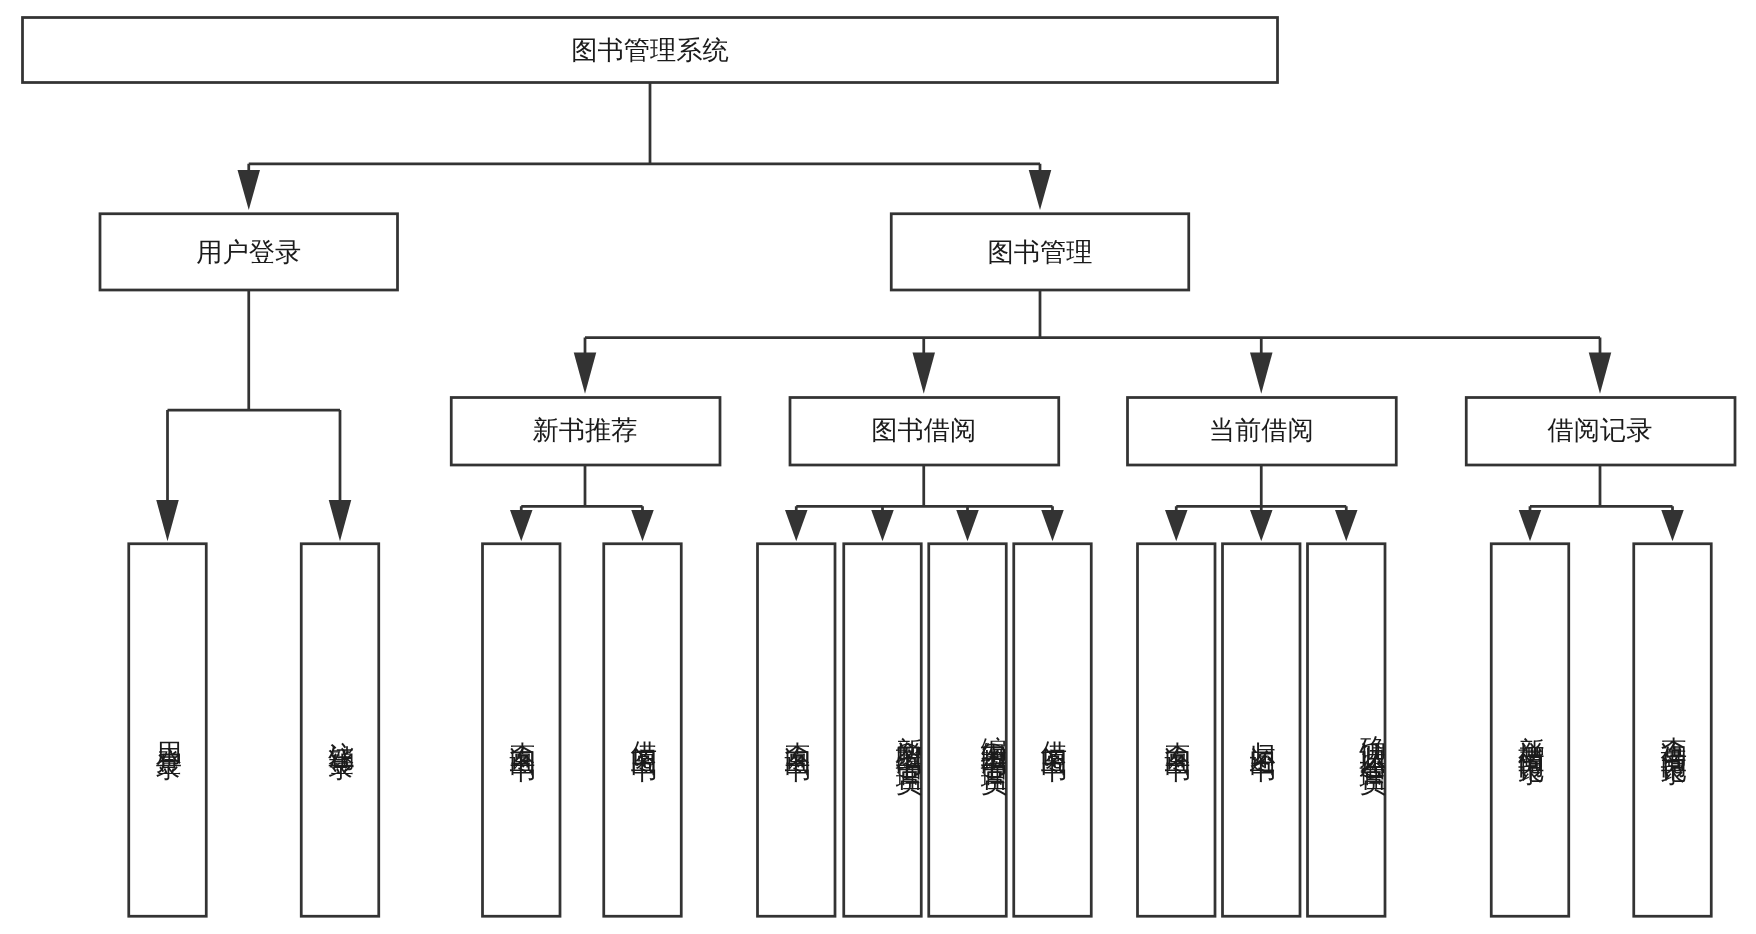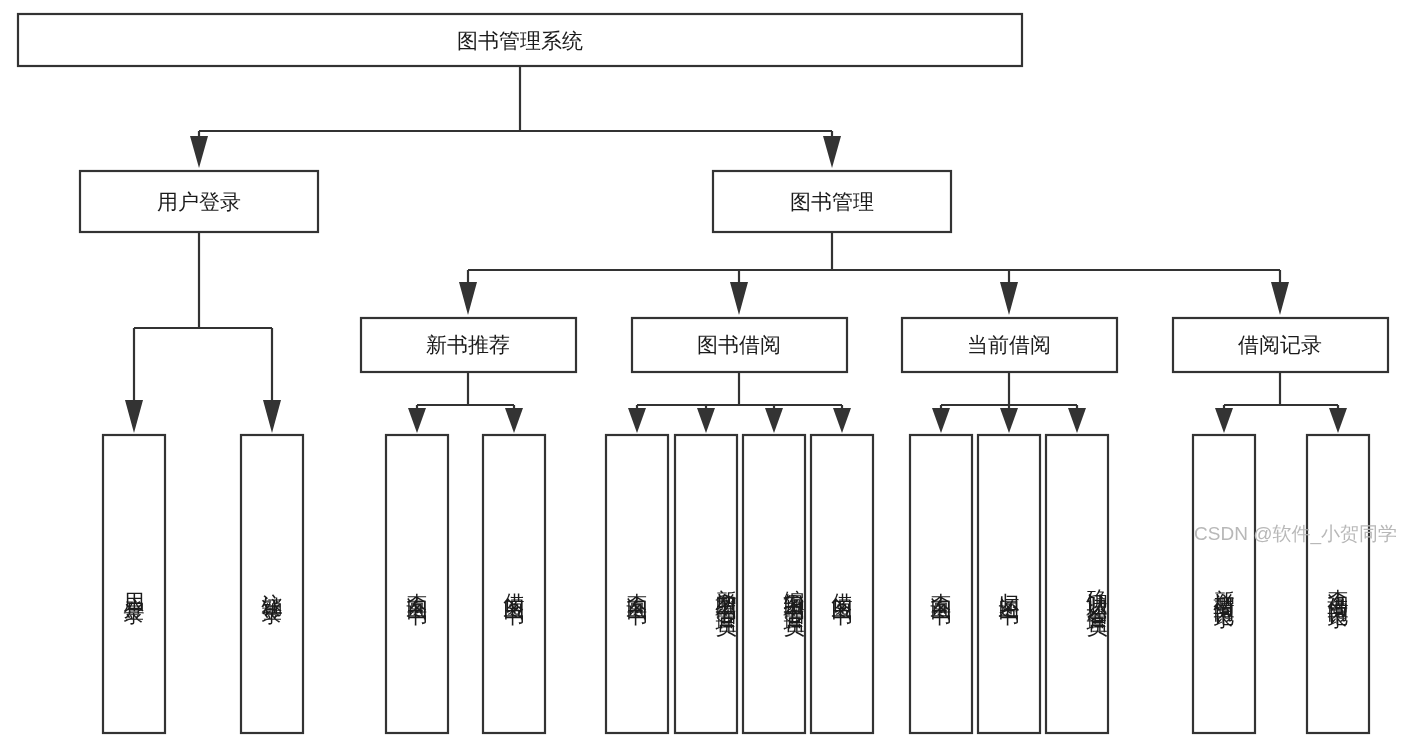--- a/index.html
+++ b/index.html
@@ -209,15 +209,14 @@
   <div class="leaf-label" style="left:743px; top:435px; width:62px; height:298px; align-items:flex-start; padding-top:12px; box-sizing:border-box;">编辑图书（管理员）</div>
   <div class="leaf-label" style="left:811px; top:435px; width:62px; height:298px;">借阅图书</div>
 
   <div class="leaf-label" style="left:910px; top:435px; width:62px; height:298px;">查询图书</div>
   <div class="leaf-label" style="left:978px; top:435px; width:62px; height:298px;">归还图书</div>
   <div class="leaf-label" style="left:1046px; top:435px; width:62px; height:298px; align-items:flex-start; padding-top:12px; box-sizing:border-box;">确认归还（管理员）</div>
 
   <div class="leaf-label" style="left:1193px; top:435px; width:62px; height:298px;">新增借阅记录</div>
   <div class="leaf-label" style="left:1307px; top:435px; width:62px; height:298px;">查询借阅记录</div>
 
-  <div id="watermark">CSDN @软件_小贺同学</div>
 
 </div>
 
 </body></html>

